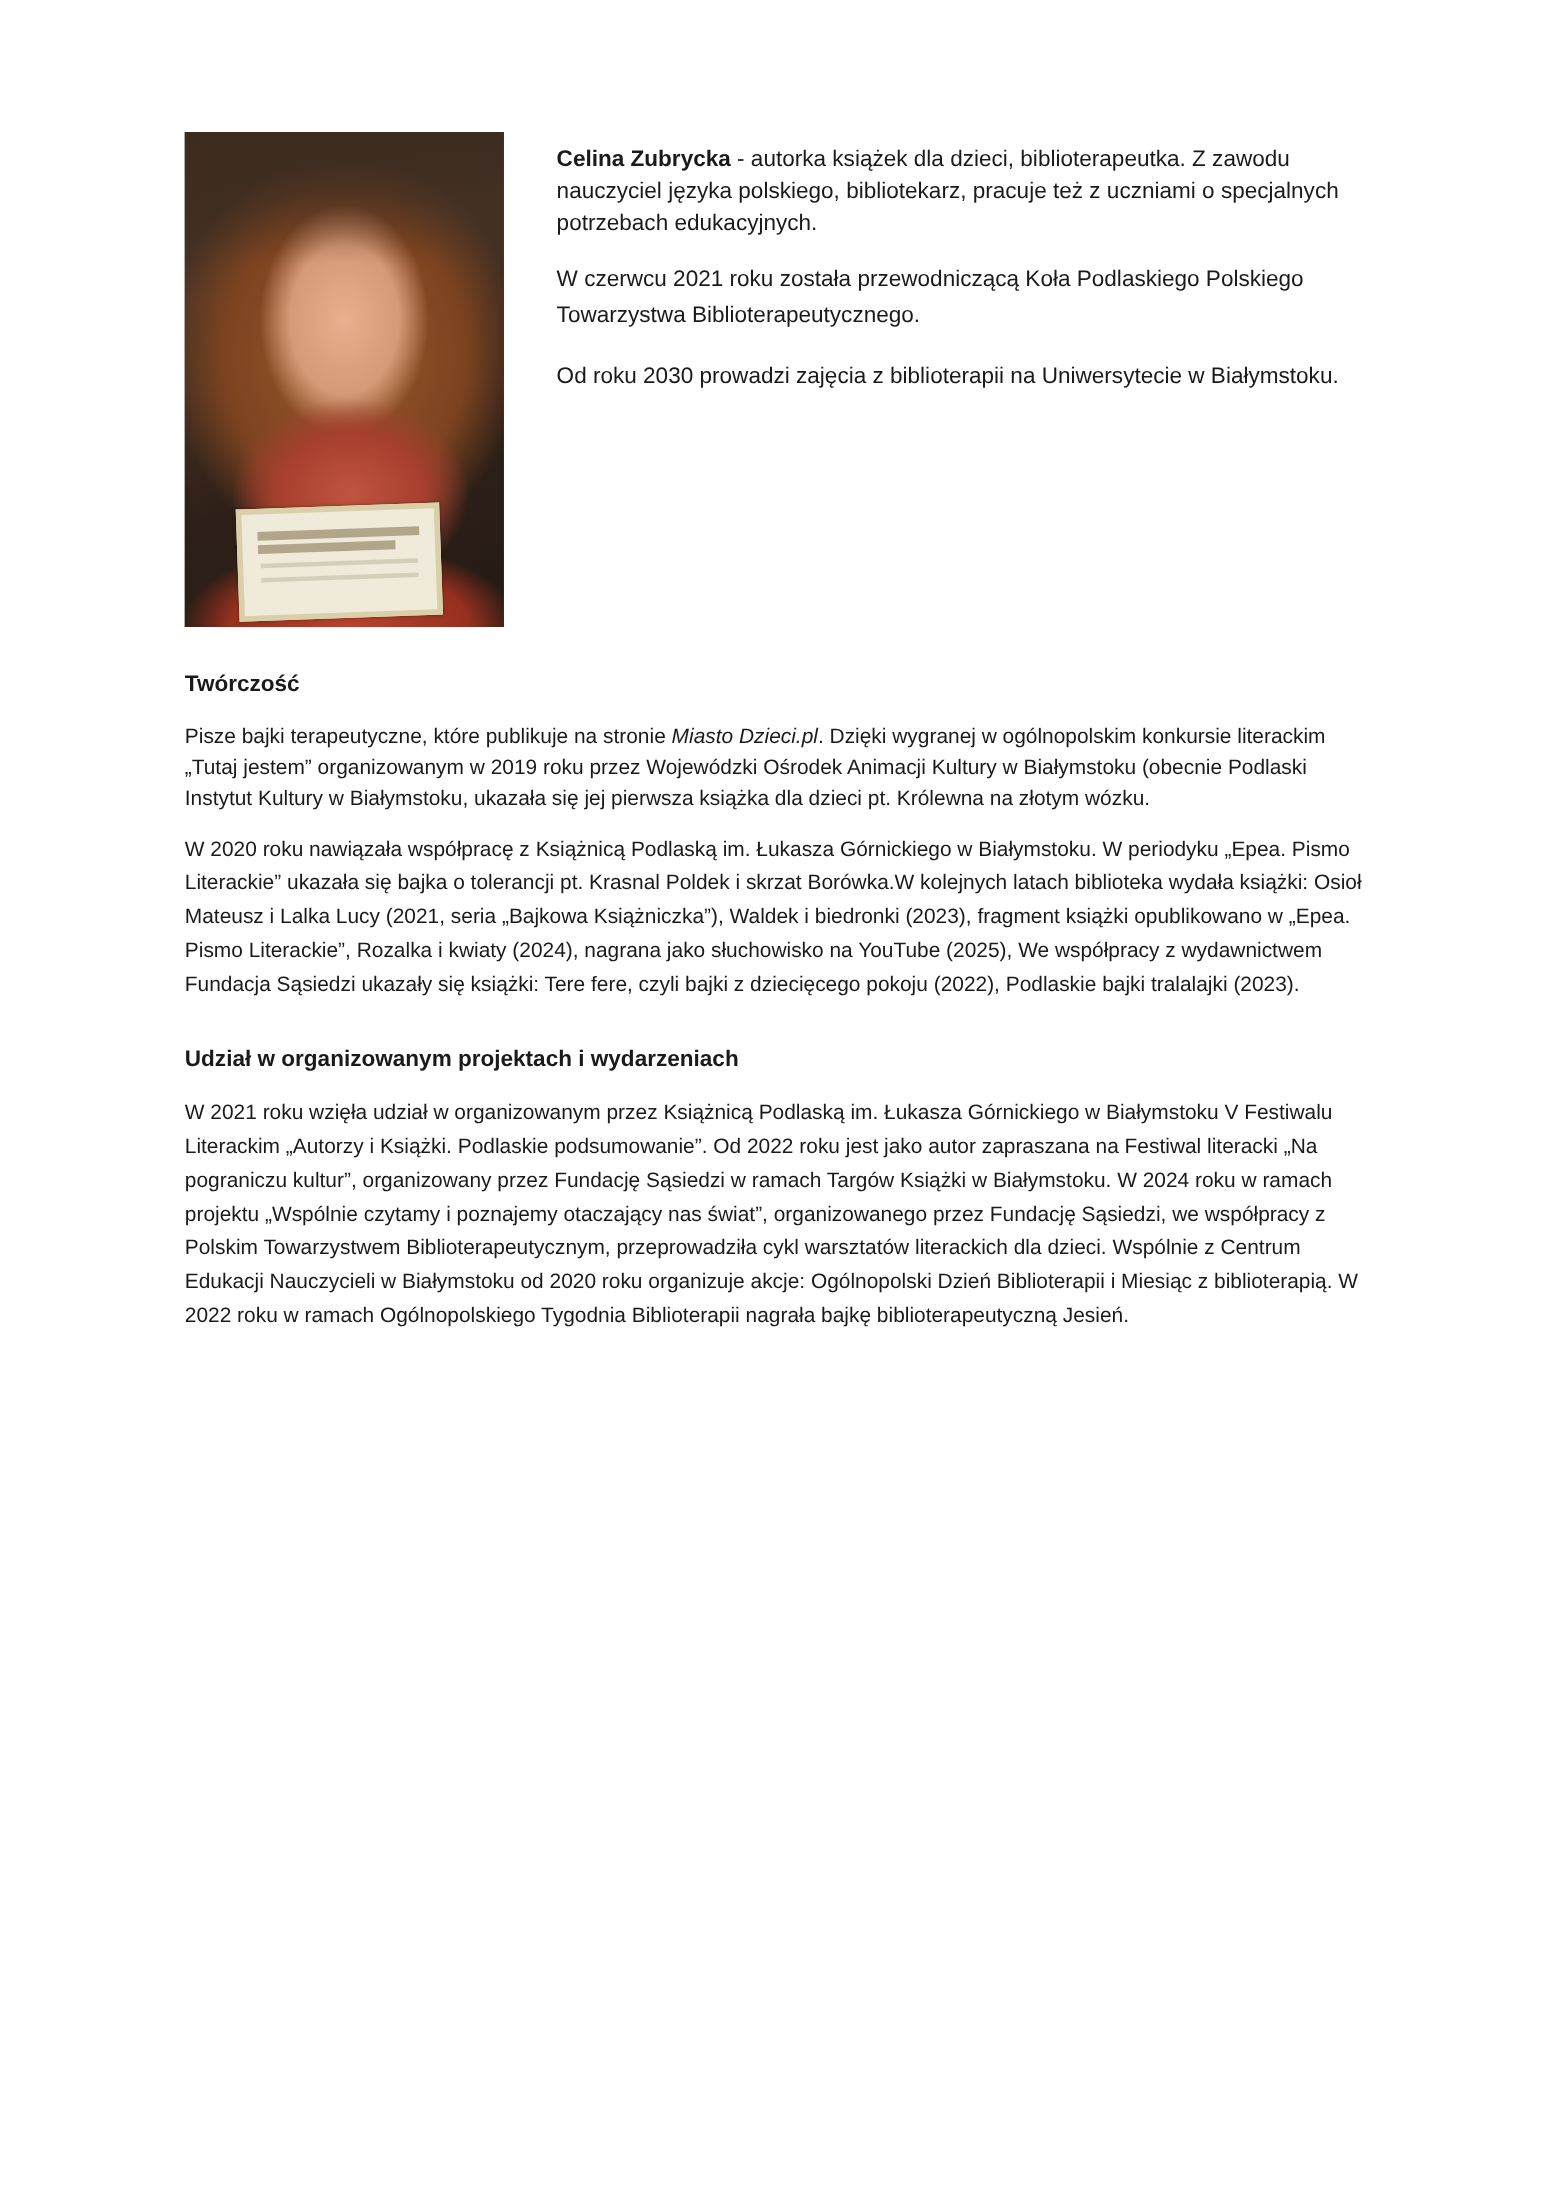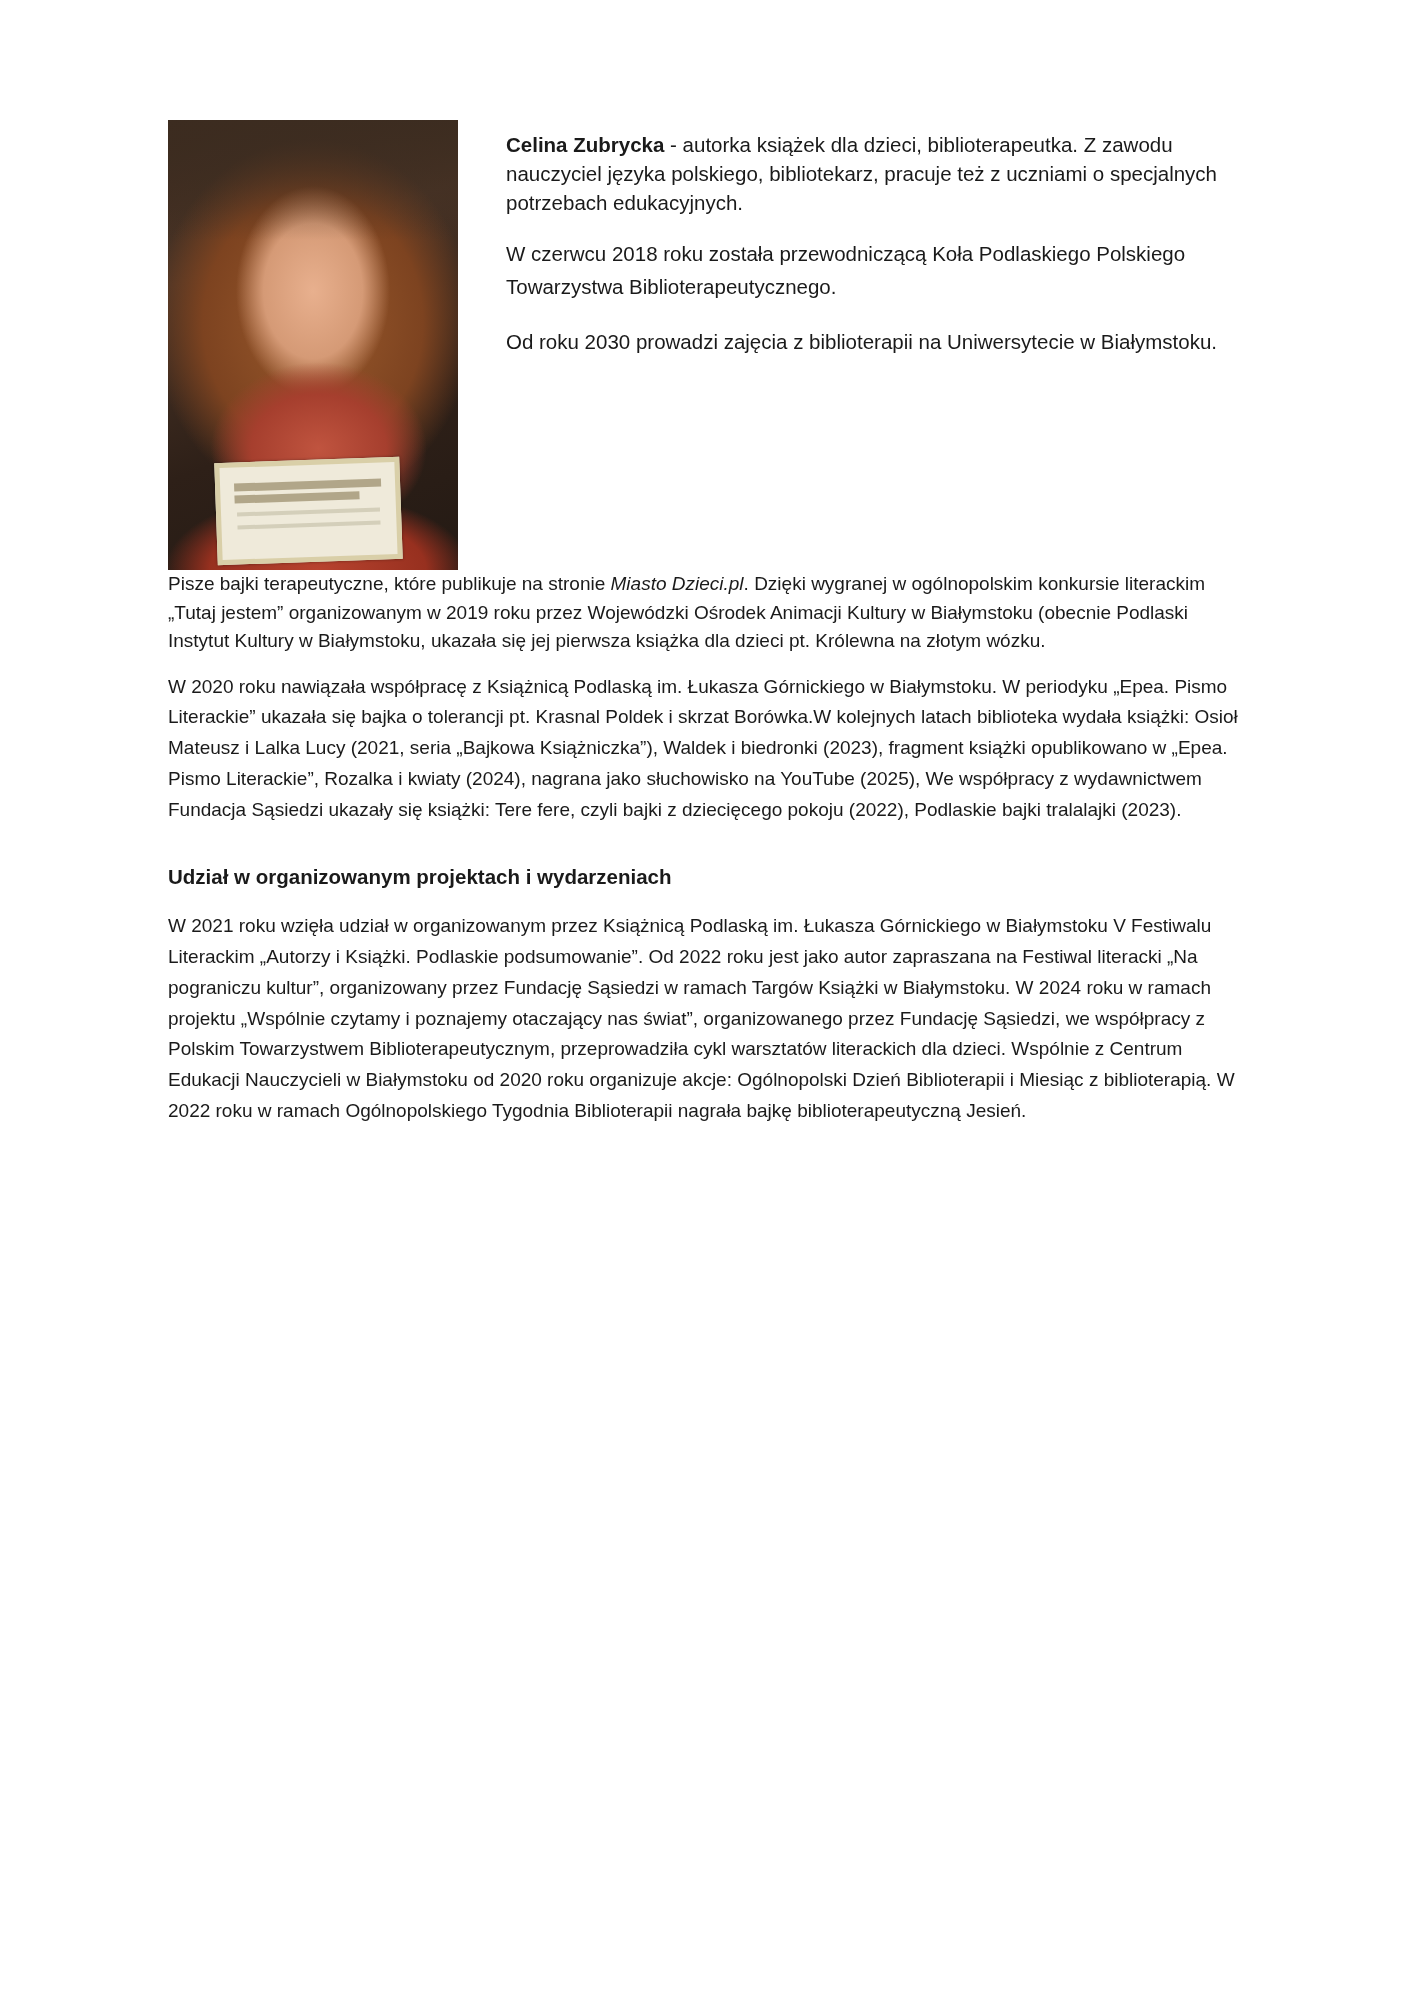--- a/index.html
+++ b/index.html
@@ -143,25 +143,26 @@
             <div class="fr-title"></div>
             <div class="fr-title2"></div>
             <div class="fr-line"></div>
             <div class="fr-line"></div>
           </div>
         </div>
       </div>
 
       <div class="intro">
         <p class="tight"><b>Celina Zubrycka</b><span> - autorka książek dla dzieci, biblioterapeutka. Z zawodu nauczyciel języka polskiego, bibliotekarz, pracuje też z uczniami o specjalnych potrzebach edukacyjnych.</span></p>
-        <p class="loose">W czerwcu 2018 roku została przewodniczącą Koła Podlaskiego Polskiego Towarzystwa Biblioterapeutycznego.</p>
+        <p class="loose">W czerwcu 2021 roku została przewodniczącą Koła Podlaskiego Polskiego Towarzystwa Biblioterapeutycznego.</p>
         <p class="loose">Od roku 2030 prowadzi zajęcia z biblioterapii na Uniwersytecie w Białymstoku.</p>
       </div>
     </div>
 
+    <h2 class="section-heading">Twórczość</h2>
 
     <p class="para lead"><span>Pisze bajki terapeutyczne, które publikuje na stronie </span><em>Miasto Dzieci.pl</em><span>. Dzięki wygranej w ogólnopolskim konkursie literackim „Tutaj jestem” organizowanym w 2019 roku przez Wojewódzki Ośrodek Animacji Kultury w Białymstoku (obecnie Podlaski Instytut Kultury w Białymstoku, ukazała się jej pierwsza książka dla dzieci pt. Królewna na złotym wózku.</span></p>
 
     <p class="para spaced">W 2020 roku nawiązała współpracę z Książnicą Podlaską im. Łukasza Górnickiego w Białymstoku. W periodyku „Epea. Pismo Literackie” ukazała się bajka o tolerancji pt. Krasnal Poldek i skrzat Borówka.W kolejnych latach biblioteka wydała książki: Osioł Mateusz i Lalka Lucy (2021, seria „Bajkowa Książniczka”), Waldek i biedronki (2023), fragment książki opublikowano w „Epea. Pismo Literackie”, Rozalka i kwiaty (2024), nagrana jako słuchowisko na YouTube (2025), We współpracy z wydawnictwem Fundacja Sąsiedzi ukazały się książki: Tere fere, czyli bajki z dziecięcego pokoju (2022), Podlaskie bajki tralalajki (2023).</p>
 
     <h2 class="section-heading">Udział w organizowanym projektach i wydarzeniach</h2>
 
     <p class="para spaced">W 2021 roku wzięła udział w organizowanym przez Książnicą Podlaską im. Łukasza Górnickiego w Białymstoku V Festiwalu Literackim „Autorzy i Książki. Podlaskie podsumowanie”. Od 2022 roku jest jako autor zapraszana na Festiwal literacki „Na pograniczu kultur”, organizowany przez Fundację Sąsiedzi w ramach Targów Książki w Białymstoku. W 2024 roku w ramach projektu „Wspólnie czytamy i poznajemy otaczający nas świat”, organizowanego przez Fundację Sąsiedzi, we współpracy z Polskim Towarzystwem Biblioterapeutycznym, przeprowadziła cykl warsztatów literackich dla dzieci. Wspólnie z Centrum Edukacji Nauczycieli w Białymstoku od 2020 roku organizuje akcje: Ogólnopolski Dzień Biblioterapii i Miesiąc z biblioterapią. W 2022 roku w ramach Ogólnopolskiego Tygodnia Biblioterapii nagrała bajkę biblioterapeutyczną Jesień.</p>
 
 

